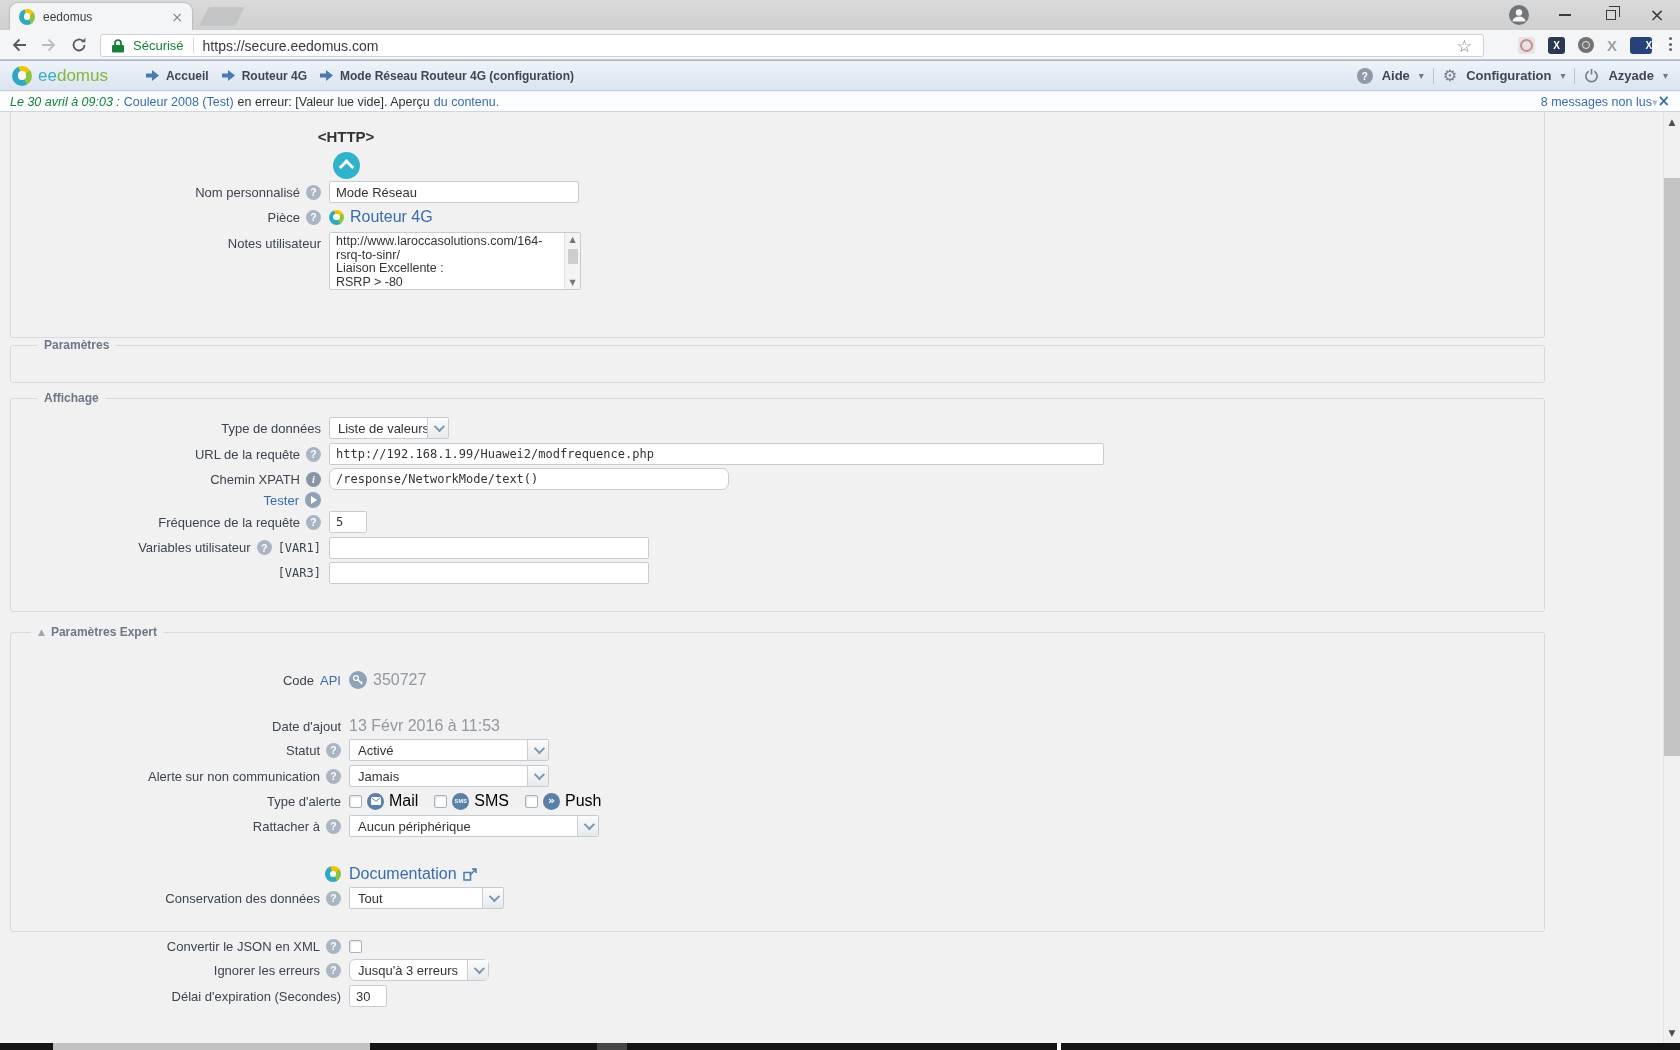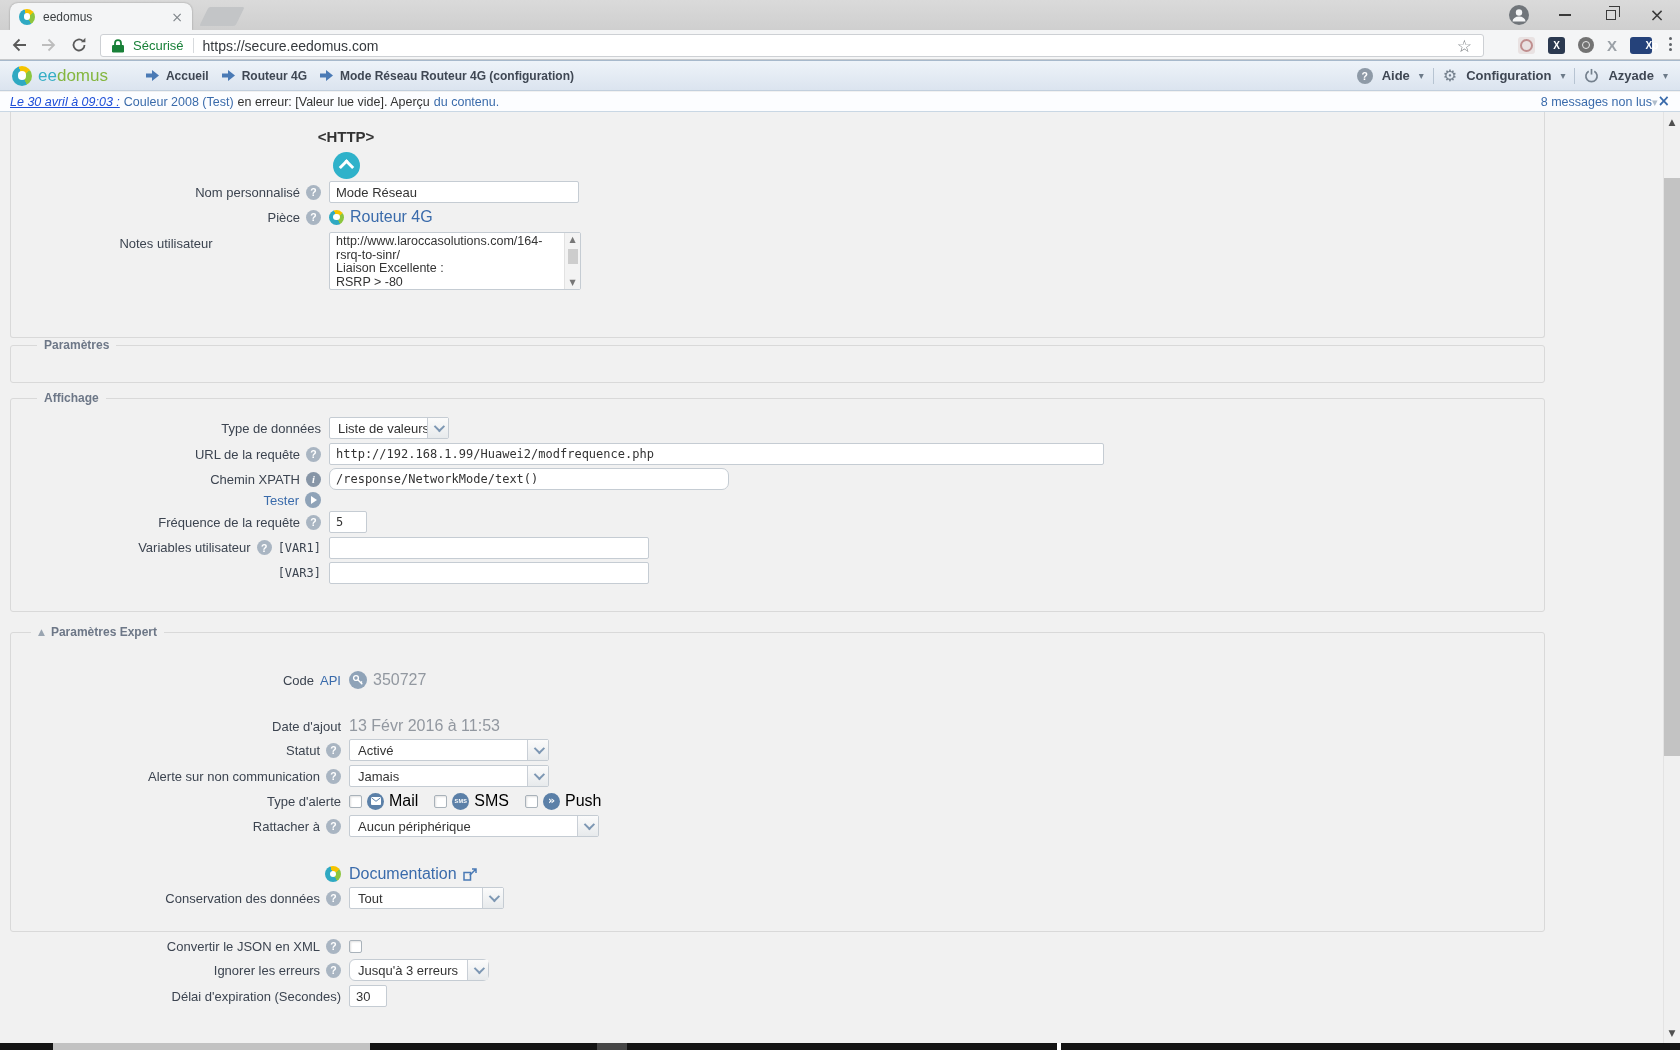--- a/index.html
+++ b/index.html
@@ -74,21 +74,21 @@
   .hicon { width:15px; height:15px; border-radius:50%; background:#a9b5c2; color:#fff; font-size:10.5px;
            font-weight:bold; display:inline-flex; align-items:center; justify-content:center; flex-shrink:0; }
   .hicon.big { width:16px; height:16px; background:#8e9aa7; }
   .hicon.info { background:#8795a6; font-family:"Liberation Serif",serif; font-style:italic; }
   .gear-glyph { font-size:16px; color:#74808d; line-height:1; }
 
   
   .notif { position:absolute; top:92px; left:0; right:0; height:20px; background:#fcfdff;
            border-bottom:1px solid #c9d7e4; display:flex; align-items:center; padding:0 10px;
            font-size:12.5px; color:#333; gap:4px; }
-  .notif .ts { font-style:italic; color:#1d4ed8;text-decoration:underline; }
+  .notif .ts { font-style:italic; color:#15803d; }
   .link { color:#3a6bab; text-decoration:none; cursor:pointer; }
   .notif-right { margin-left:auto; display:flex; align-items:flex-end; }
   .notif-caret { color:#aebccb; font-size:11px; }
   .notif-close { color:#3a6bab; font-size:15px; font-weight:bold; line-height:1; }
 
   
   .content { position:absolute; top:112px; left:0; right:17px; bottom:7px; background:#f1f1f1; overflow:hidden; }
   .fs { position:relative; border:1px solid #d9d9d9; border-radius:3px; margin:0 118px 0 10px; }
   .fs-device { border-top:none; border-radius:0 0 3px 3px; height:226px; }
   .fs-params { margin-top:7px; height:38px; }
@@ -104,21 +104,21 @@
              align-items:center; justify-content:center; margin-top:7px; cursor:pointer; }
   .tealbtn::before { content:''; width:8px; height:8px; border-left:3px solid #fff; border-top:3px solid #fff;
              transform:rotate(45deg) translate(1px,1px); }
 
   .row { display:flex; align-items:center; min-height:26px; }
   .row-sm { min-height:22px;margin-top:24px; }
   .row.top { align-items:flex-start; margin-top:3px; }
   .lbl { width:310px; display:flex; justify-content:flex-end; align-items:center; gap:6px;
          font-size:13px; color:#3c4450; flex-shrink:0; }
   .lbl-e { width:330px; }
-  .lbl.top-pad { padding-top:4px;justify-content:center; }
+  .lbl.top-pad { padding-top:4px; }
   .ctrl { margin-left:8px; display:flex; align-items:center; gap:6px; }
 
   .inp { height:22px; border:1px solid #c5ccd3; border-radius:2px; background:#fff; padding:0 6px;
          font-family:"Liberation Sans",sans-serif; font-size:13px; color:#333; }
   .mono { font-family:"DejaVu Sans Mono",monospace; font-size:12px; }
   .w250 { width:250px; } .w775 { width:775px; } .w400 { width:400px;border-radius:7px; } .w38 { width:38px; } .w320 { width:320px; }
 
   .sel { height:22px; border:1px solid #c5ccd3; border-radius:2px; background:#fff; display:flex;
          align-items:center; cursor:pointer; }
   .sel-txt { padding:0 8px; font-size:13px; color:#333; flex:1; white-space:nowrap; overflow:hidden; }

